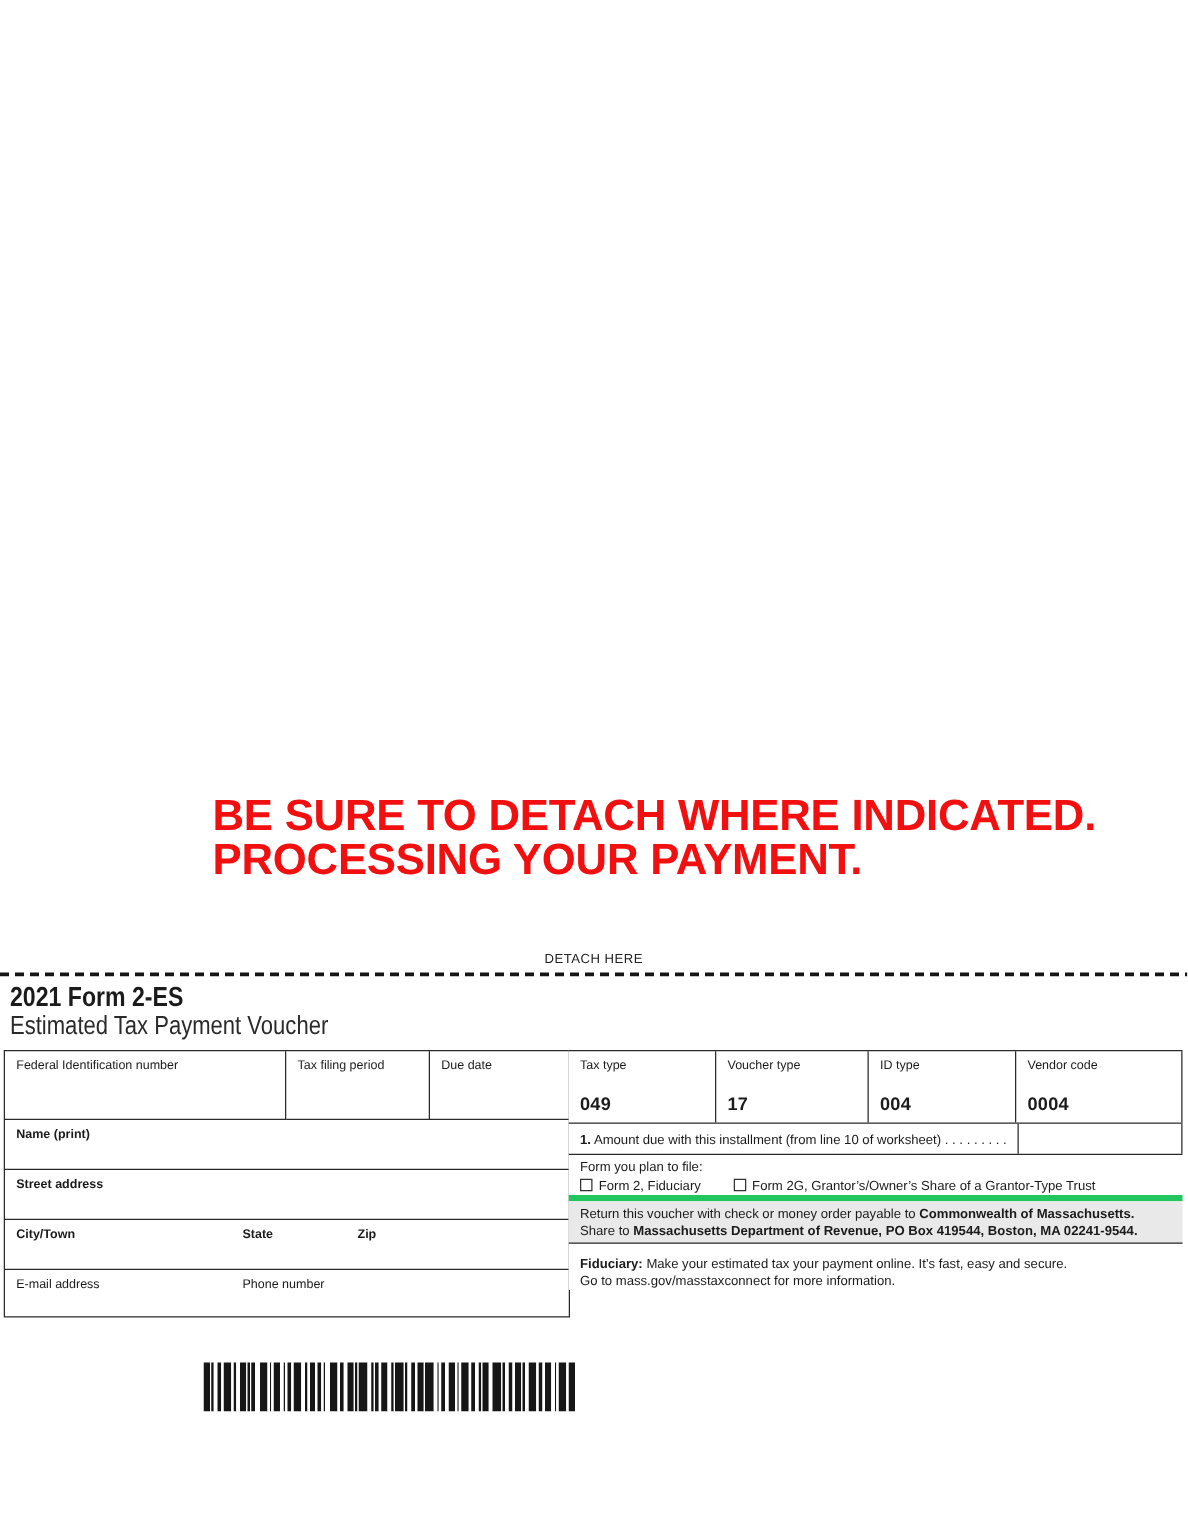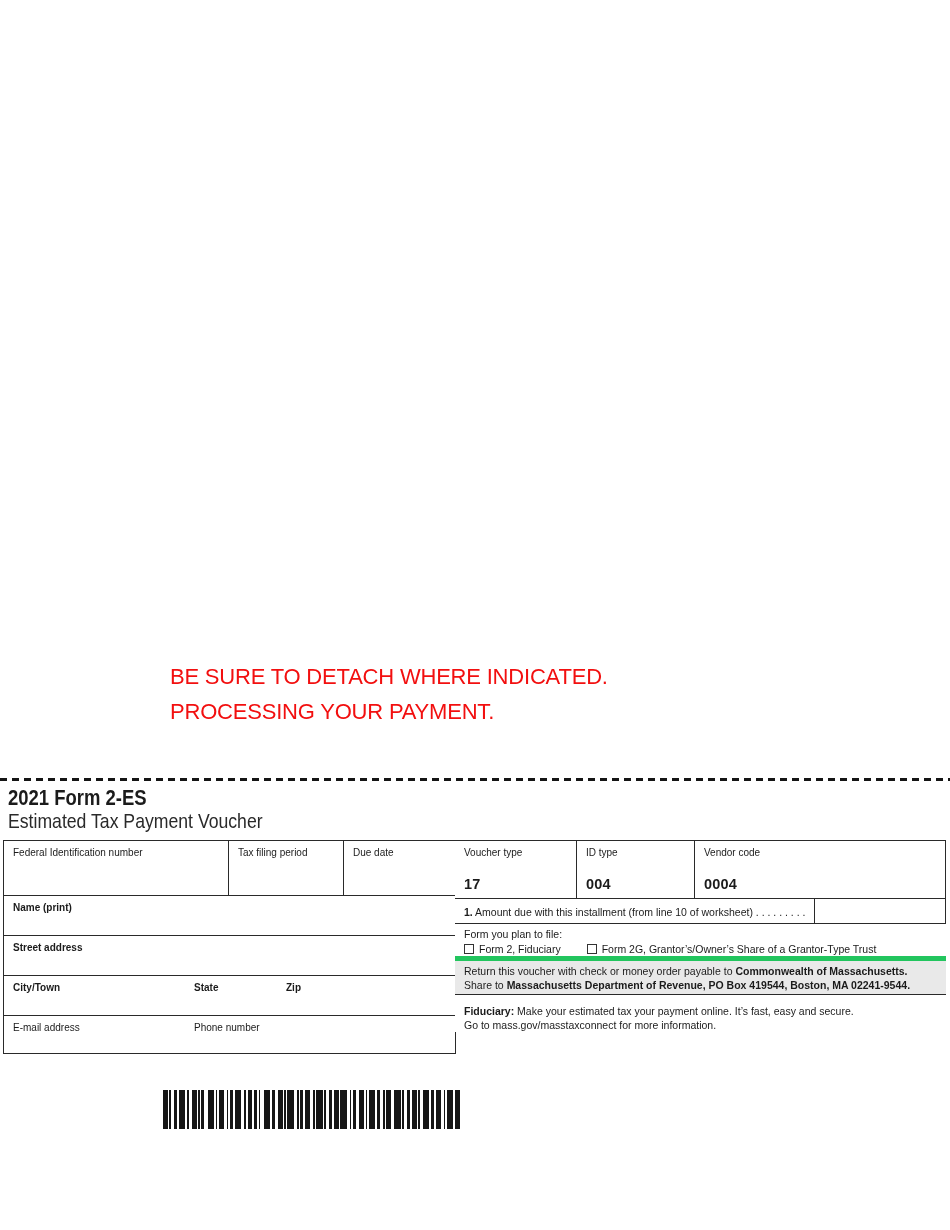--- a/index.html
+++ b/index.html
@@ -11,24 +11,24 @@
     background: #ffffff;
     font-family: "Liberation Sans", "DejaVu Sans", sans-serif;
     color: #1b1b1b;
     overflow: hidden;
   }
 
   
   .warning {
     position: absolute;
     left: 170px;
-    top: 659px;
-    font-size: 22px;
+    top: 635px;
+    font-size: 35px;
     line-height: 35px;
-    font-weight: 400;
+    font-weight: 700;
     letter-spacing: -0.2px;
     white-space: nowrap;
   }
 
   
   .detach-label {
     position: absolute;
     top: 761px; left: 0;
     width: 100%;
     text-align: center;
@@ -170,20 +170,21 @@
 </head>
 <body>
 
 <div class="page">
 
   <div class="warning" style="color: rgb(242, 15, 15);">
     <div>BE SURE TO DETACH WHERE INDICATED.</div>
     <div>PROCESSING YOUR PAYMENT.</div>
   </div>
 
+  <div class="detach-label">DETACH HERE</div>
   <div class="dashed-rule"></div>
 
   <div class="form-title">2021 Form 2-ES</div>
   <div class="form-subtitle">Estimated Tax Payment Voucher</div>
 
   <div class="left-table">
     <div class="lt-header">
       <div class="lt-hcell c1">
         <span>Federal Identification number</span>
       </div>
@@ -206,20 +207,24 @@
       <span class="sub-label pos-zip">Zip</span>
     </div>
     <div class="lt-row last">
       <span>E-mail address</span>
       <span class="sub-label pos-phone">Phone number</span>
     </div>
   </div>
 
   <div class="right-section">
     <div class="rt-header">
+      <div class="rt-hcell c1">
+        <span>Tax type</span>
+        <span class="rt-value">049</span>
+      </div>
       <div class="rt-hcell c2">
         <span>Voucher type</span>
         <span class="rt-value">17</span>
       </div>
       <div class="rt-hcell c3">
         <span>ID type</span>
         <span class="rt-value">004</span>
       </div>
       <div class="rt-hcell c4">
         <span>Vendor code</span>

